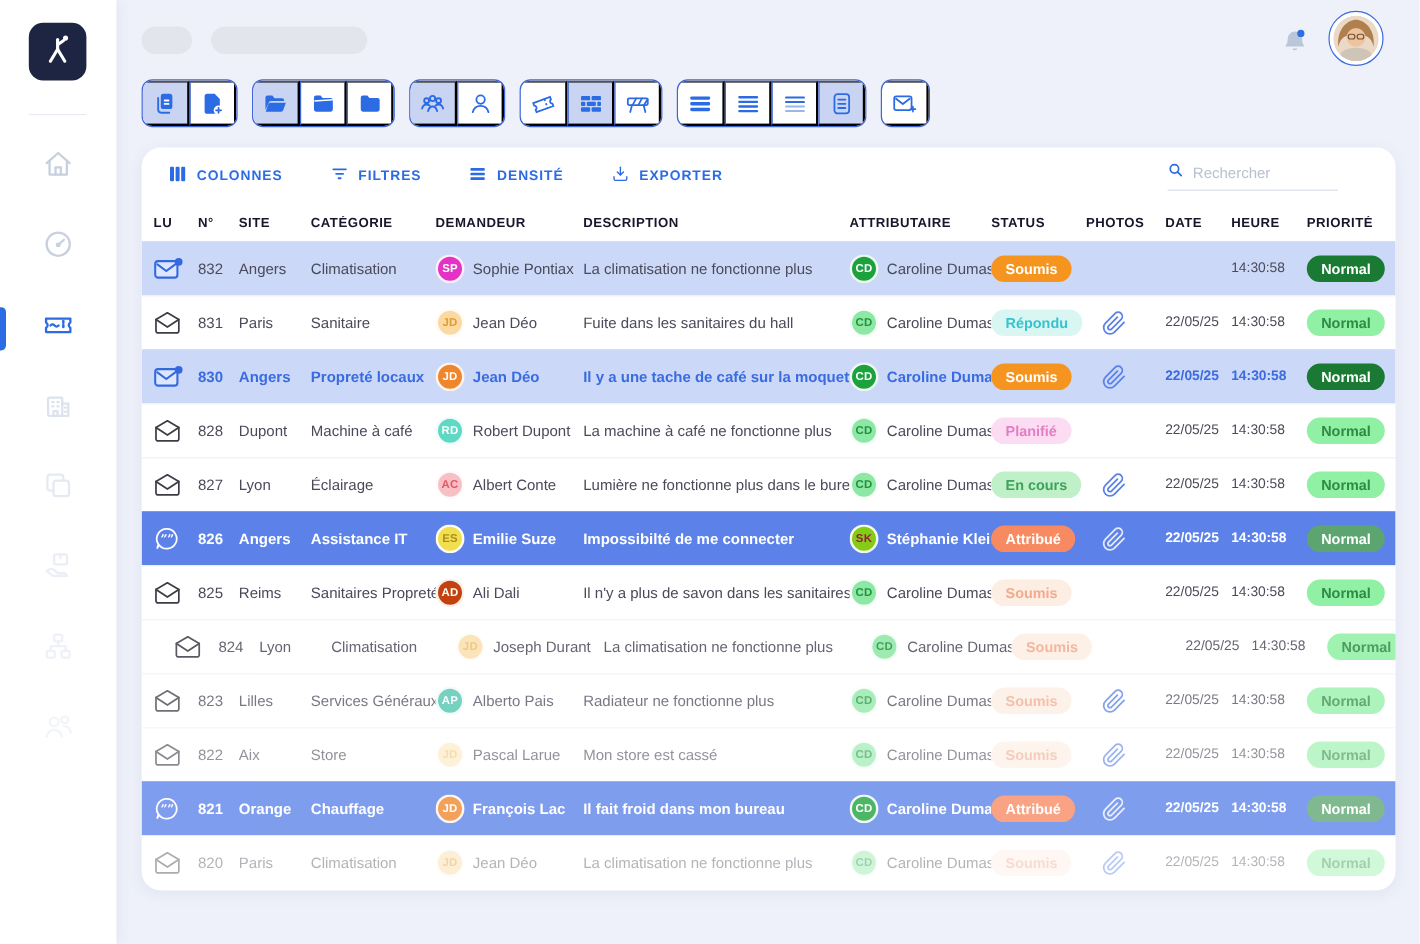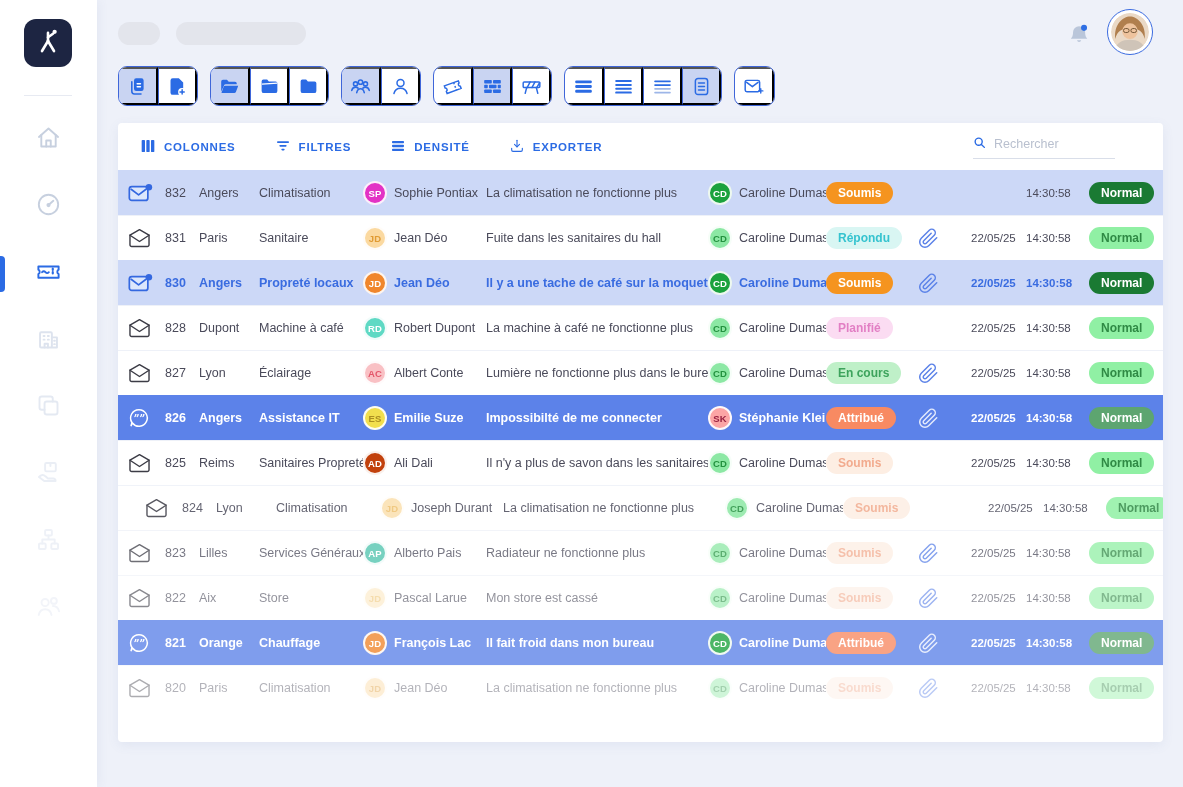--- a/index.html
+++ b/index.html
@@ -40,21 +40,21 @@
   .avatar-img { width:38px; height:38px; border-radius:50%; overflow:hidden; }
   
   .toolbar { display:flex; gap:12px; }
   .tgroup { display:flex; border:1px solid #3f66d9; border-radius:9px; background:#fff; overflow:hidden; }
   .tbtn { width:39px; height:38px; display:flex; align-items:center; justify-content:center;
     color:var(--accent); border-left:1px solid #3f66d9; cursor:pointer; background:transparent; padding:0; }
   .tbtn:first-child { border-left:none; }
   .tbtn.active { background:#c9d4f2; }
   .tbtn svg { width:21px; height:21px; }
   
-  .card { margin-top:17px; background:#fff; border-radius:4px; height:619px; overflow:hidden;
+  .card { margin-top:17px; background:#fff; border-radius:16px; height:619px; overflow:hidden;
     box-shadow:0 3px 12px rgba(90,110,170,.09); }
   .controls { display:flex; align-items:center; height:47px; padding:0 48px 0 16px; }
   .ctrl { display:flex; align-items:center; gap:8px; color:var(--accent); font-size:11.5px; font-weight:700;
     letter-spacing:.8px; margin-right:27px; background:none; border:none; cursor:pointer;
     font-family:"Liberation Sans", sans-serif; }
   .ctrl svg { width:16px; height:16px; }
   .search { margin-left:auto; display:flex; align-items:center; gap:6px; border-bottom:1px solid #d9dee9;
     padding-bottom:5px; width:142px; color:var(--accent); }
   .search svg { width:13px; height:13px; flex:none; }
   .search input { border:none; outline:none; font-size:12.5px; color:#556; width:115px; background:transparent;
@@ -376,20 +376,34 @@
         <span>EXPORTER</span>
       </button>
       <div class="search">
         <span><svg viewBox="0 0 24 24" width="100%" height="100%" fill="none" stroke="currentColor" stroke-width="1.7" stroke-linecap="round" stroke-linejoin="round">
               <circle cx="10.5" cy="10.5" r="6.5" stroke-width="2.6"></circle>
               <path d="M15.5 15.5L21 21" stroke-width="2.6"></path>
             </svg></span>
         <input type="text" placeholder="Rechercher" style="">
       </div>
     </div>
+    <div class="thead" id="thead">
+        <div class="cell">LU</div>
+        <div class="cell">N°</div>
+        <div class="cell">SITE</div>
+        <div class="cell">CATÉGORIE</div>
+        <div class="cell">DEMANDEUR</div>
+        <div class="cell">DESCRIPTION</div>
+        <div class="cell">ATTRIBUTAIRE</div>
+        <div class="cell">STATUS</div>
+        <div class="cell">PHOTOS</div>
+        <div class="cell">DATE</div>
+        <div class="cell">HEURE</div>
+        <div class="cell">PRIORITÉ</div>
+      </div>
     <div id="tbody">
         <div class="trow unread" style="opacity: 1;">
           <div class="lu unread">
             <span style="display: flex;">
               <svg viewBox="0 0 26 22" width="25" height="21">
                 <rect x="1.3" y="3.8" width="19.4" height="14.4" rx="2.6" fill="#dce7fc" stroke="currentColor" stroke-width="1.8"></rect>
                 <path d="M3.2 6.6l7.8 5.8 7.8-5.8" fill="none" stroke="currentColor" stroke-width="1.8" stroke-linecap="round" stroke-linejoin="round"></path>
                 <circle cx="21.8" cy="4.4" r="3.4" fill="currentColor"></circle>
               </svg>
             </span>
@@ -550,21 +564,21 @@
           </div>
           <div class="cell">826</div>
           <div class="cell">Angers</div>
           <div class="cell">Assistance IT</div>
           <div class="person">
             <span class="av" style="background: rgb(242, 223, 78); color: rgb(171, 143, 34);">ES</span>
             <span>Emilie Suze</span>
           </div>
           <div class="cell">Impossibilté de me connecter</div>
           <div class="person">
-            <span class="av" style="background: #fca5a5; color: rgb(151, 32, 63);">SK</span>
+            <span class="av" style="background: #84cc16; color: rgb(151, 32, 63);">SK</span>
             <span>Stéphanie Klein</span>
           </div>
           <div><span class="badge" style="background: rgb(248, 138, 98); color: rgb(255, 255, 255);">Attribué</span></div>
           <div class="clip">
             <span style="display: flex;">
               <svg viewBox="0 0 24 24" width="21" height="21" fill="none" stroke="currentColor" stroke-width="1.7" stroke-linecap="round" stroke-linejoin="round">
                 <path d="M21.4 11.05l-9.19 9.19a6 6 0 0 1-8.49-8.49l9.19-9.19a4 4 0 1 1 5.66 5.66L9.4 17.4a2 2 0 0 1-2.83-2.83l8.49-8.49"></path>
               </svg>
             </span>
           </div>

